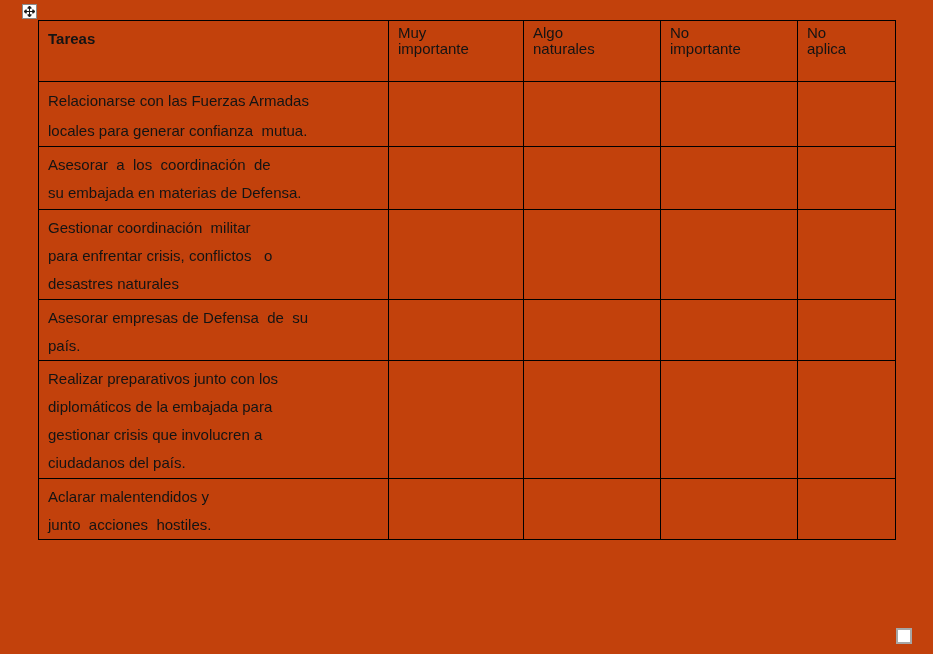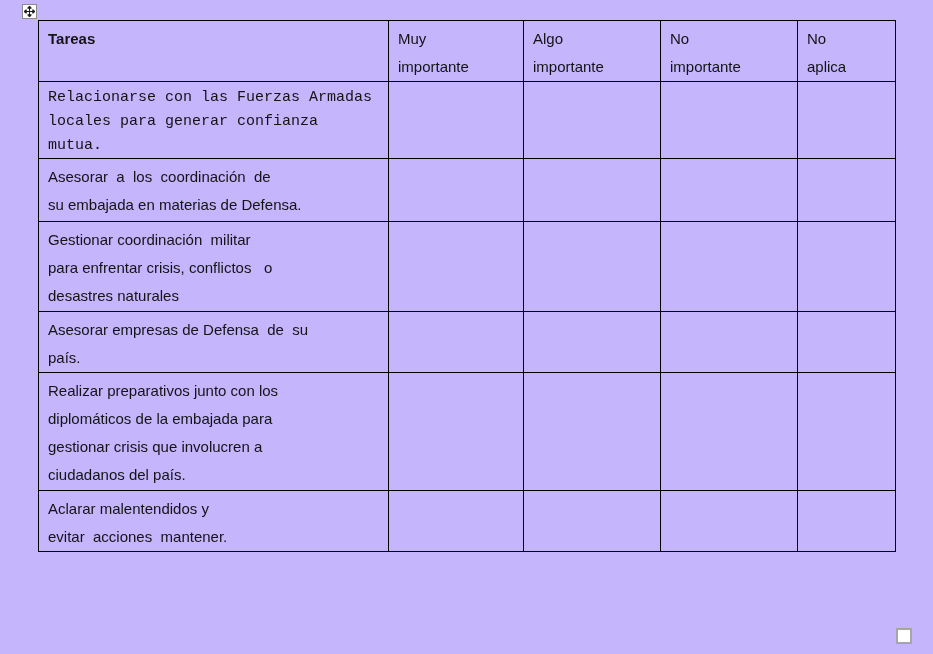--- a/index.html
+++ b/index.html
@@ -3,21 +3,21 @@
 <meta charset="utf-8">
 <style>
   * { margin: 0; padding: 0; box-sizing: border-box; }
   html, body {
     width: 933px; height: 654px;
     background: #ffffff;
     font-family: "Liberation Sans", "DejaVu Sans", sans-serif;
     color: #141414;
     overflow: hidden;
   }
-  .page { position: relative; width: 933px; height: 654px; background: #c4b5fd; }
+  .page { position: relative; width: 933px; height: 654px; background: #c2410c; }
 
   
   .move-handle {
     position: absolute; left: 22px; top: 4px;
     width: 15px; height: 15px;
     border: 1px solid #8a8a8a;
     background: #fdfdfd;
     display: flex; align-items: center; justify-content: center;
     cursor: move;
   }
@@ -41,23 +41,23 @@
     border: 1px solid #000000;
     vertical-align: top;
     text-align: left;
     padding: 4px 8px 0 9px;
     font-size: 15px;
     font-weight: normal;
     white-space: pre-wrap;
     overflow: hidden;
   }
   .doc-table th.task-header { font-weight: bold; line-height: 28px; }
-  .doc-table th.opt-header  { line-height: 28px; }
+  .doc-table th.opt-header  { line-height: 16px; }
   .doc-table td.task-cell   { line-height: 28px; }
-  .doc-table tr.tight td.task-cell { line-height: 24px; font-family: Liberation Mono, monospace; }
+  .doc-table tr.tight td.task-cell { line-height: 30px; }
   .doc-table td.answer-cell { cursor: text; }
 </style>
 </head>
 <body>
 
 <div class="page">
 
   <div class="move-handle">
     <span style="display:flex;">
       <svg width="11" height="11" viewBox="0 0 11 11">
@@ -80,21 +80,21 @@
       <col style="width:137px">
       <col style="width:137px">
       <col style="width:98px">
     </colgroup>
     <tbody>
       <tr style="height:61px;">
         <th class="task-header">Tareas</th>
         <th class="opt-header">Muy
 importante</th>
         <th class="opt-header">Algo
-importante</th>
+naturales</th>
         <th class="opt-header">No
 importante</th>
         <th class="opt-header">No
 aplica</th>
       </tr>
 
       <tr class="tight" style="height:63px;">
         <td class="task-cell">Relacionarse con las Fuerzas Armadas
 locales para generar confianza  mutua.</td>
         <td class="answer-cell"></td>
@@ -138,21 +138,21 @@
 gestionar crisis que involucren a
 ciudadanos del país.</td>
         <td class="answer-cell"></td>
         <td class="answer-cell"></td>
         <td class="answer-cell"></td>
         <td class="answer-cell"></td>
       </tr>
 
       <tr style="height:61px;">
         <td class="task-cell">Aclarar malentendidos y
-evitar  acciones  mantener.</td>
+junto  acciones  hostiles.</td>
         <td class="answer-cell"></td>
         <td class="answer-cell"></td>
         <td class="answer-cell"></td>
         <td class="answer-cell"></td>
       </tr>
     </tbody>
   </table>
 
   <div class="resize-handle"></div>
 

